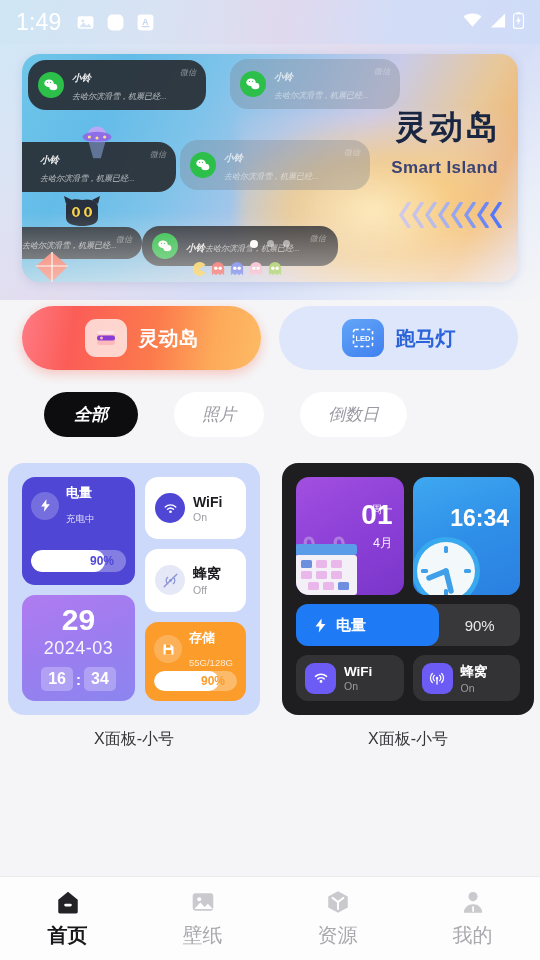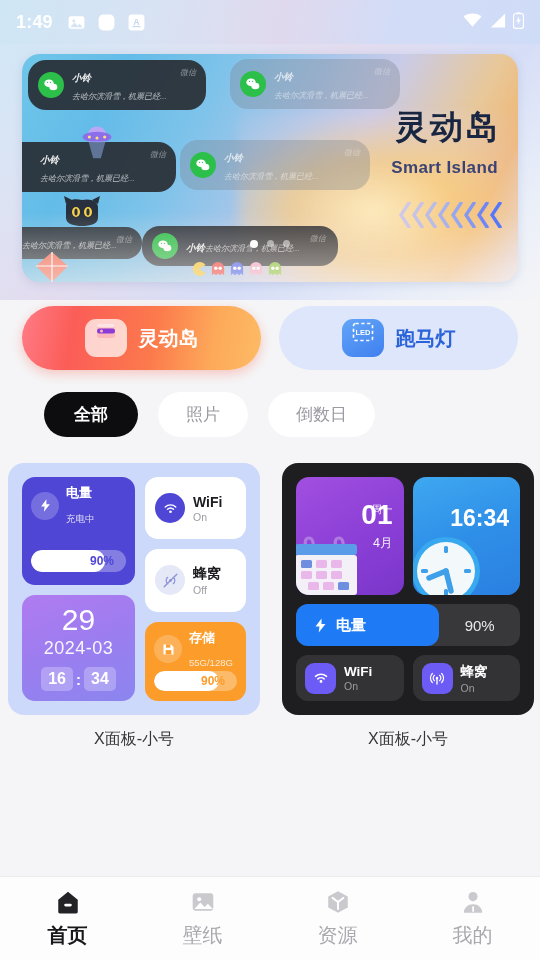--- a/index.html
+++ b/index.html
@@ -13,21 +13,21 @@
 
   
   .statusbar {
     position: relative;
     height: 44px;
     background: linear-gradient(100deg,#cfe6f5 0%,#d8e2f3 30%,#e0d9ee 52%,#d3dcf6 72%,#cfdcf8 100%);
     display: flex; align-items: center;
     padding: 0 16px;
     z-index: 5;
   }
-  .sb-time { font-size: 18px; color:#fff; font-weight:700; letter-spacing:.2px;text-align:center; }
+  .sb-time { font-size: 23px; color:#fff; font-weight:400; letter-spacing:.2px;text-align:center; }
   .sb-left-icons { display:flex; align-items:center; gap:11px; margin-left:14px; }
   .sb-ico { width:19px; height:19px; display:block; }
   .sb-right { margin-left:auto; display:flex; align-items:center; gap:7px; }
 
   
   .hero-bg {
     position:absolute; top:0; left:0; right:0; height:300px;
     background: linear-gradient(140deg,#cfe8f7 0%,#dce4f4 25%,#e3dcef 45%,#d6def7 65%,#e9eef8 85%,#f5f5f7 100%);
     z-index:0;
   }
@@ -112,34 +112,34 @@
   .mode {
     flex:1; height:64px; border-radius:32px;
     display:flex; align-items:center; justify-content:center; gap:12px;
     cursor:pointer;
   }
   .mode.active {
     background: linear-gradient(100deg,#ff7b86 0%,#fb5d57 22%,#fc7a4c 55%,#fdaa5a 80%,#fdbb66 100%);
     box-shadow:0 4px 12px rgba(250,110,90,.35);
   }
   .mode.idle { background:#dde6fb; }
-  .mode-ico { width:42px; height:38px; border-radius:11px; display:flex;align-items:flex-start;justify-content:center;}
+  .mode-ico { width:42px; height:38px; border-radius:11px; display:flex;align-items:center;justify-content:center;}
   .mode.active .mode-ico { background: rgba(255,255,255,.72); }
   .mode.idle .mode-ico { background: linear-gradient(150deg,#63a6f7,#3f7ff0); }
   .mode-lbl { font-size:20px; font-weight:bold; }
   .mode.active .mode-lbl{ color:#fff; }
   .mode.idle .mode-lbl{ color:#2b63d8; }
 
   
   .sect { display:flex; align-items:center; gap:10px; margin:28px 0 0 22px; }
   .sect .diamond { width:11px; height:11px; background:#3b3b3f; transform:rotate(45deg); border-radius:1.5px;}
   .sect h2 { font-size:22px; color:#2c2c31; font-weight:bold; letter-spacing:1px;}
 
   
-  .chips { display:flex; gap:20px; margin:22px 0 0 44px; }
+  .chips { display:flex; gap:36px; margin:22px 0 0 44px;font-style:italic; }
   .chip {
     height:45px; padding:0 28px; border-radius:23px;
     display:flex; align-items:center; justify-content:center;
     font-size:17px; white-space:nowrap; cursor:pointer;
     background:#fff; color:#9a9aa2;
   }
   .chip.active { background:#0d0d0f; color:#fff; font-weight:bold; padding:0 30px;}
 
   
   .cards { display:flex; gap:22px; margin:26px 22px 0 8px; }
@@ -158,21 +158,21 @@
   .t-batt .t-circ{ background:rgba(255,255,255,.22);}
   .t-tt { font-size:13px; font-weight:bold; color:#fff; line-height:1.15;}
   .t-st { font-size:9.5px; color:rgba(255,255,255,.8); margin-top:12px;}
   .bar { position:absolute; left:9px; right:9px; bottom:13px; height:22px; border-radius:11px; background:rgba(255,255,255,.3); overflow:hidden;}
   .bar .fill { position:absolute; left:0; top:0; bottom:0; width:78%; background:#fff; border-radius:11px;}
   .bar .pv { position:absolute; right:12px; top:0; bottom:0; display:flex;align-items:center; font-size:12px; font-weight:bold;}
   .t-batt .bar .pv { color:#4f46d6; }
 
   .t-date { flex:1; border-radius:13px; background:linear-gradient(160deg,#b07bf0 0%,#9d7df0 45%,#8b85ef 100%);
             display:flex; flex-direction:column; align-items:center; justify-content:center; gap:3px;}
-  .d-day { font-size:30px; font-weight:normal; color:#fff; line-height:1;}
+  .d-day { font-size:30px; font-weight:bold; color:#fff; line-height:1;}
   .d-ym { font-size:18px; color:rgba(255,255,255,.92); letter-spacing:.5px;}
   .d-clock { display:flex; align-items:center; gap:3px; margin-top:5px;}
   .d-seg { background:rgba(255,255,255,.26); border-radius:5px; padding:3px 7px; font-size:16px; color:#fff; font-weight:bold;}
   .d-colon{ color:#fff; font-size:15px; font-weight:bold;}
 
   .t-white { background:#fff; border-radius:13px; height:68px; display:flex; align-items:center; gap:8px; padding:0 10px;}
   .t-white .t-circ { width:30px;height:30px;}
   .t-white .ic-on { background:#4f46d6;}
   .t-white .ic-off{ background:#e5e8f6;}
   .t-white .tt { font-size:14px; font-weight:bold; color:#1d1d22;}

